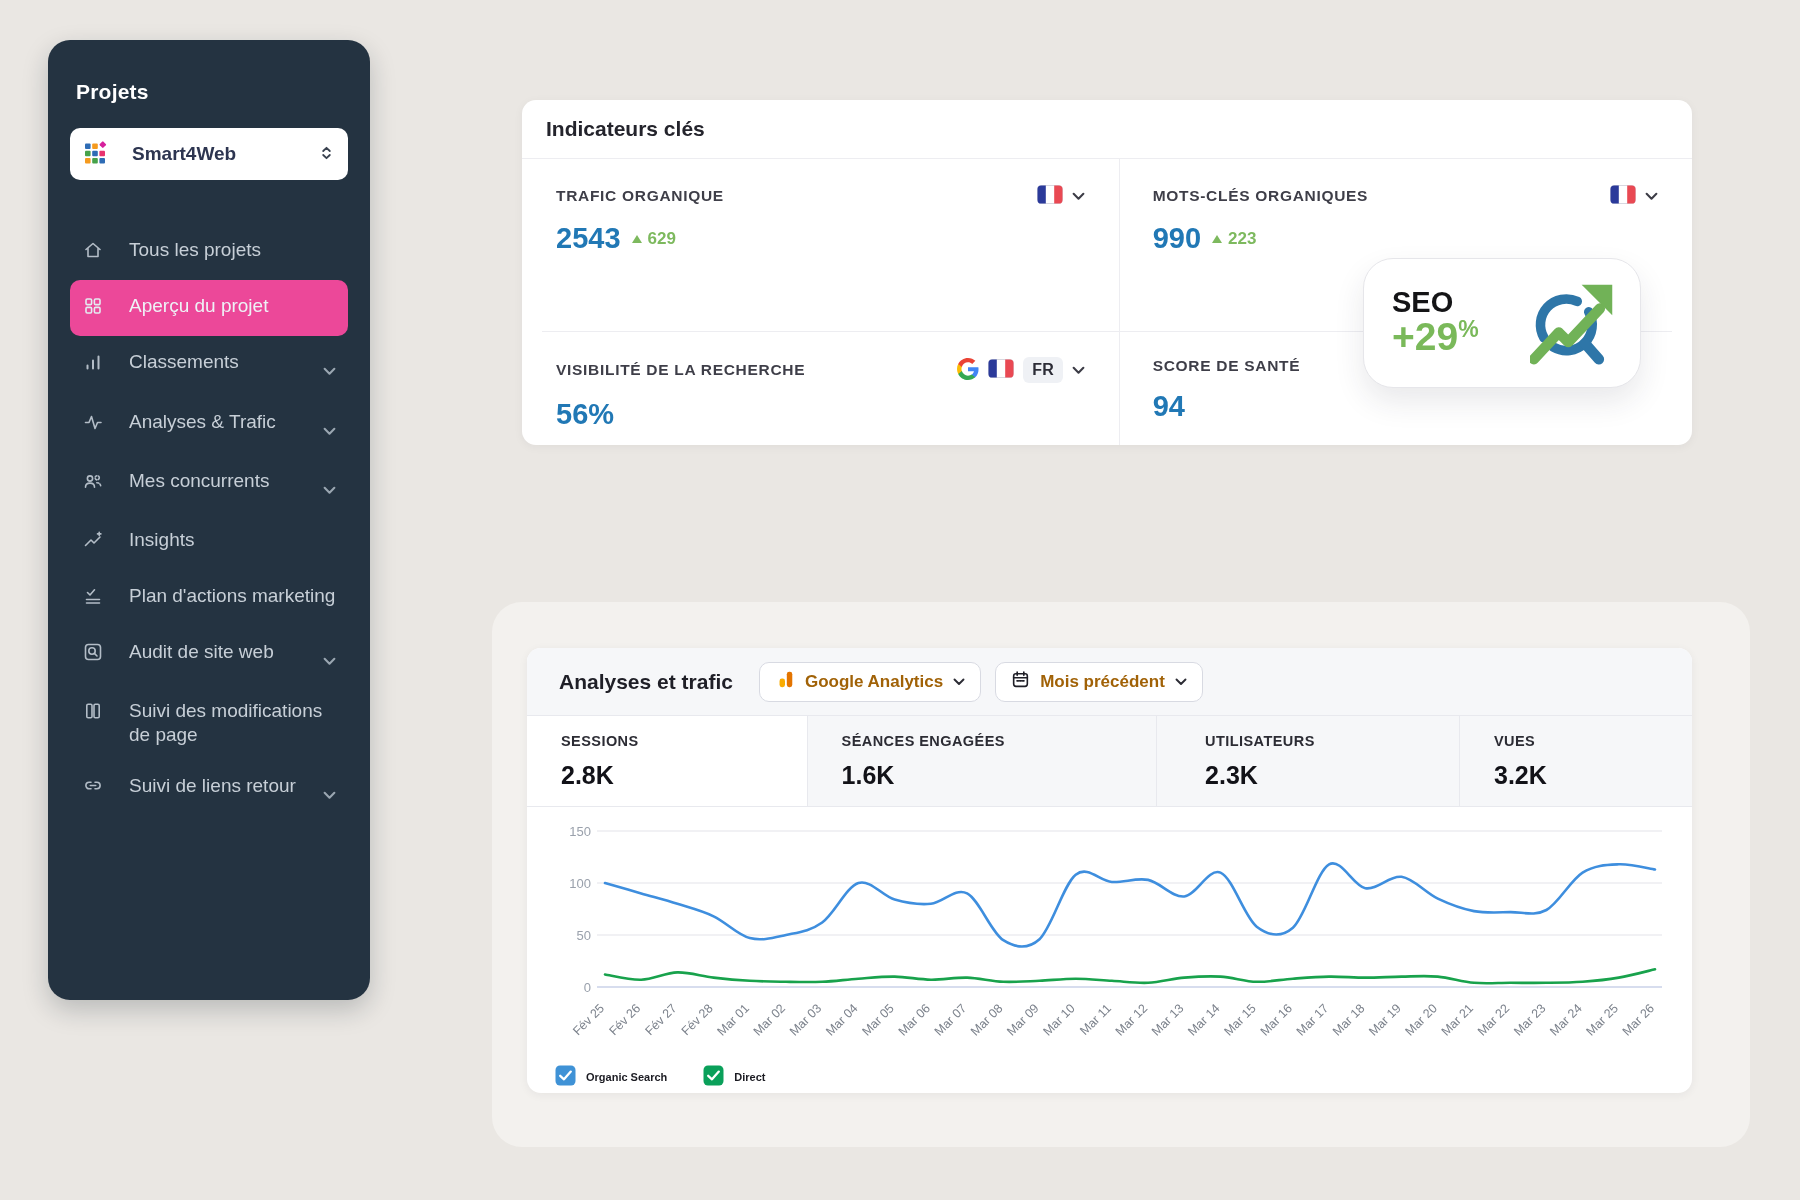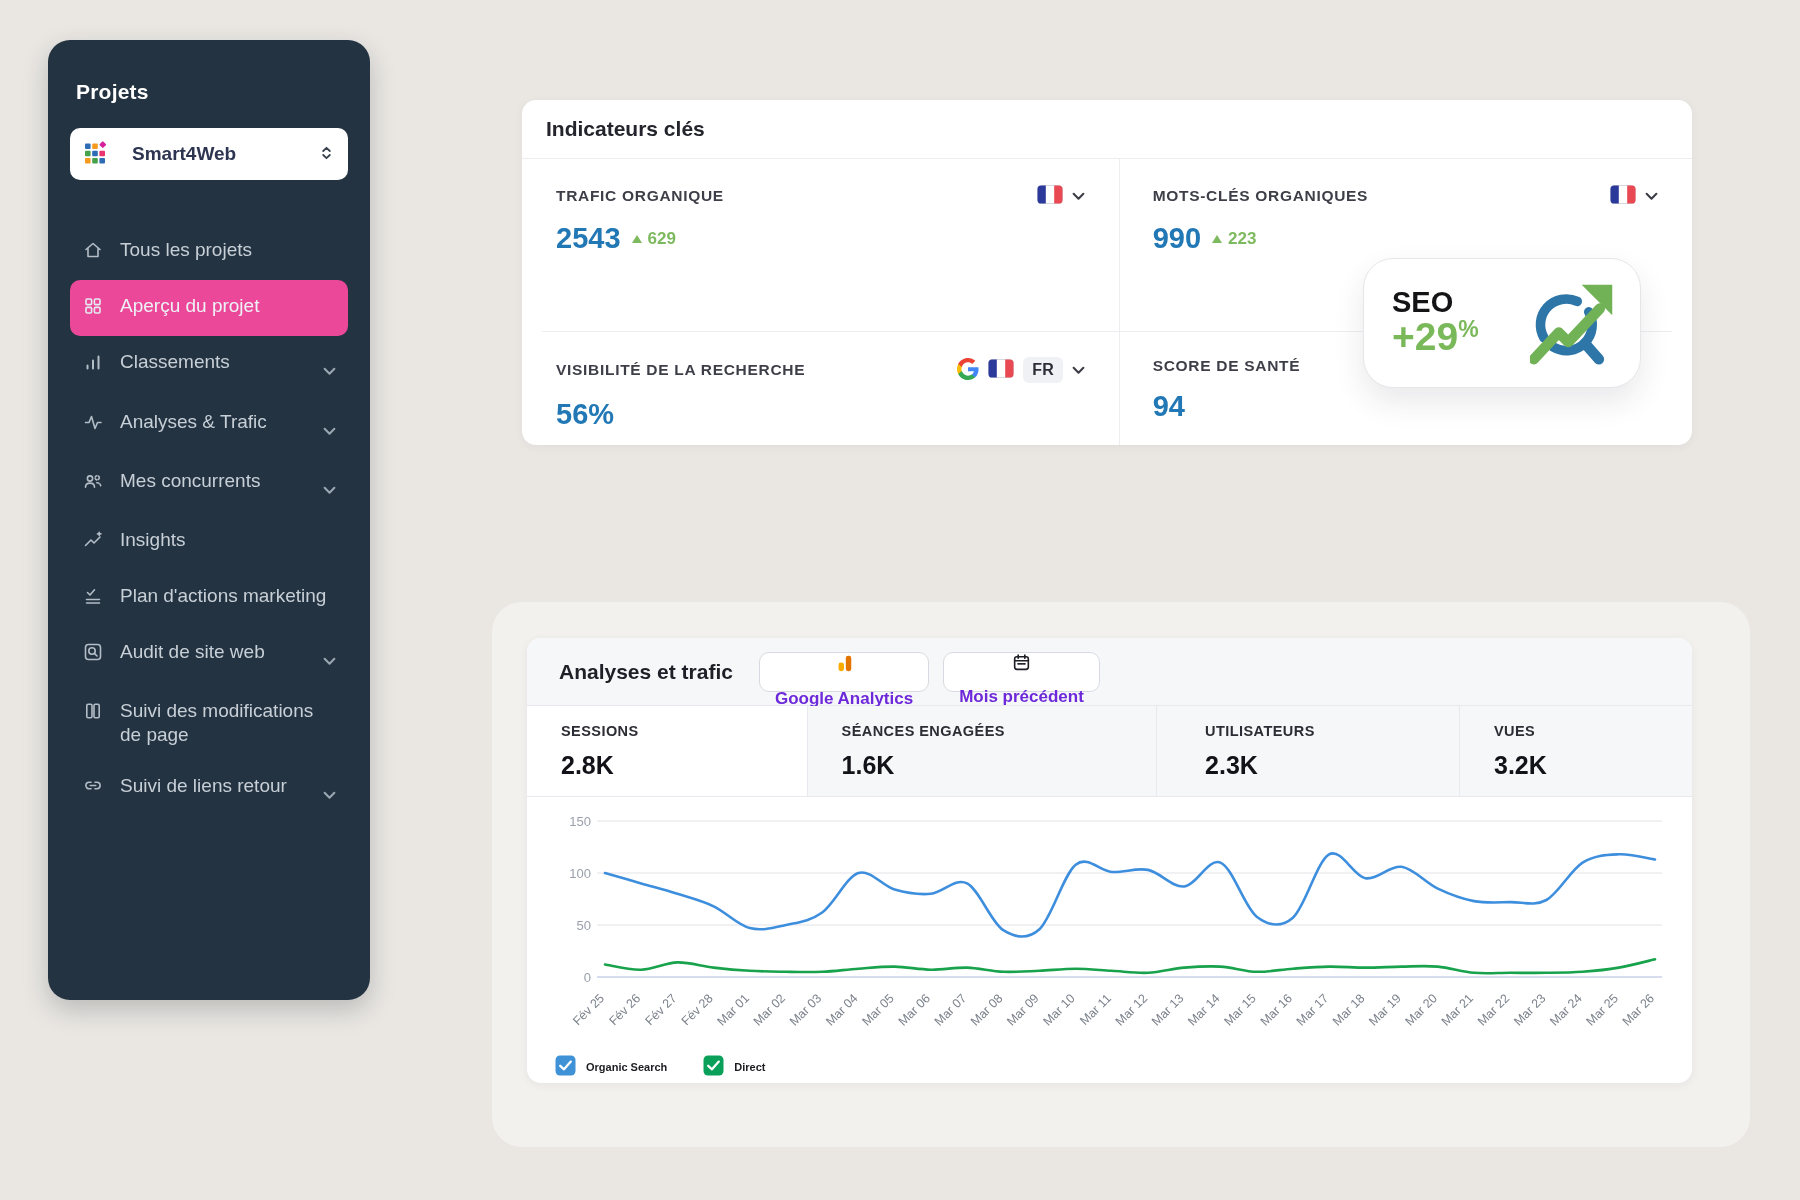--- a/index.html
+++ b/index.html
@@ -8,21 +8,21 @@
 
   
   .sidebar{position:absolute;left:48px;top:40px;width:322px;height:960px;background:#243341;
            border-radius:22px;box-shadow:0 10px 26px rgba(20,30,40,.22);box-sizing:border-box;
            padding:28px 22px;}
   .sb-title{color:#ffffff;font-size:21px;font-weight:700;margin:12px 0 24px 6px;letter-spacing:.01em;}
   .project-select{display:flex;align-items:center;gap:24px;width:100%;height:52px;background:#fff;
            border:none;border-radius:10px;padding:0 14px;cursor:pointer;box-sizing:border-box;}
   .proj-name{font-size:19px;font-weight:700;color:#2d3550;flex:1;text-align:left;}
   .sb-menu{margin-top:44px;display:flex;flex-direction:column;}
-  .sb-item{display:flex;align-items:flex-start;gap:16px;padding:14px 12px;border-radius:10px;
+  .sb-item{display:flex;align-items:flex-start;gap:25px;padding:14px 12px;border-radius:10px;
            color:#c7cfd7;font-size:19px;line-height:1.22;cursor:pointer;}
   .sb-item .ic{flex:0 0 22px;margin-top:1px;}
   .sb-item.active{background:#ec4899;color:#eef2f6;}
   .sb-item .chev{margin-left:auto;margin-top:8px;}
 
   
   .card{position:absolute;background:#fff;border-radius:14px;box-shadow:0 2px 10px rgba(30,30,50,.05);}
 
   
   .indicators{left:522px;top:100px;width:1170px;height:345px;}
@@ -51,29 +51,29 @@
              border:1.5px solid #e6e6ea;border-radius:30px;display:flex;align-items:center;gap:14px;
              padding:0 22px 0 28px;box-sizing:border-box;box-shadow:0 14px 30px rgba(40,40,60,.10);z-index:5;}
   .seo-col{flex:1;}
   .seo-title{font-size:29px;font-weight:800;color:#141416;line-height:1.02;}
   .seo-value{font-size:39px;font-weight:800;color:#7ab95a;line-height:1.05;display:flex;align-items:flex-start;}
   .seo-pct{font-size:23px;font-weight:800;}
 
   
   .analytics-wrap{position:absolute;left:492px;top:602px;width:1258px;height:545px;background:#f3f1ee;
                   border-radius:30px;}
-  .analytics-card{position:absolute;left:35px;top:36px;width:1165px;height:445px;background:#fff;
+  .analytics-card{position:absolute;left:35px;top:46px;width:1165px;height:445px;background:#fff;
                   border-radius:14px;box-shadow:0 2px 10px rgba(30,30,50,.06);display:flex;
                   flex-direction:column;overflow:hidden;}
   .a-head{height:67px;flex:0 0 67px;background:#f6f7f9;display:flex;align-items:center;gap:14px;
           padding:0 32px;border-bottom:1px solid #e8e9ee;}
   .a-title{font-size:21px;font-weight:800;color:#1f1f27;margin-right:12px;}
   .btn{display:flex;align-items:center;gap:10px;height:40px;padding:0 15px;background:#fff;
-       border:1px solid #d8dae2;border-radius:10px;font-size:17px;font-weight:700;color:#6d28d9;
-       cursor:pointer;font-family:inherit;flex-direction:column;}
+       border:1px solid #d8dae2;border-radius:10px;font-size:17px;font-weight:700;color:#a16207;
+       cursor:pointer;font-family:inherit;}
   .stats{height:90px;flex:0 0 90px;background:#f6f7f9;display:flex;border-bottom:1px solid #e8e9ee;}
   .stat{box-sizing:border-box;padding:17px 0 0 34px;border-left:1px solid #e8e9ee;cursor:pointer;}
   .stat:first-child{border-left:none;}
   .stat.active{background:#fff;}
   .stat-label{font-size:14.5px;font-weight:700;color:#2c2c34;letter-spacing:.03em;}
   .stat-value{font-size:25px;font-weight:800;color:#121218;margin-top:12px;}
   .chart-area{padding:10px 18px 0 20px;}
   .legend{display:flex;gap:36px;padding:4px 0 0 28px;height:40px;align-items:flex-start;}
   .legend-item{display:flex;align-items:center;gap:10px;font-size:11px;font-weight:600;color:#1b1b22;cursor:pointer;}
 </style>

